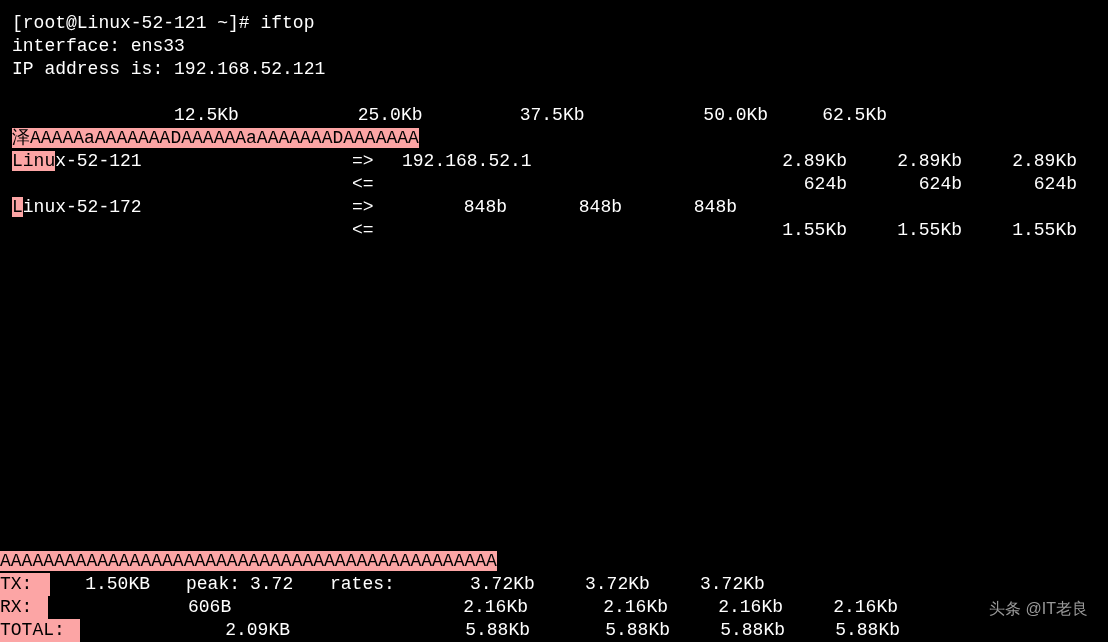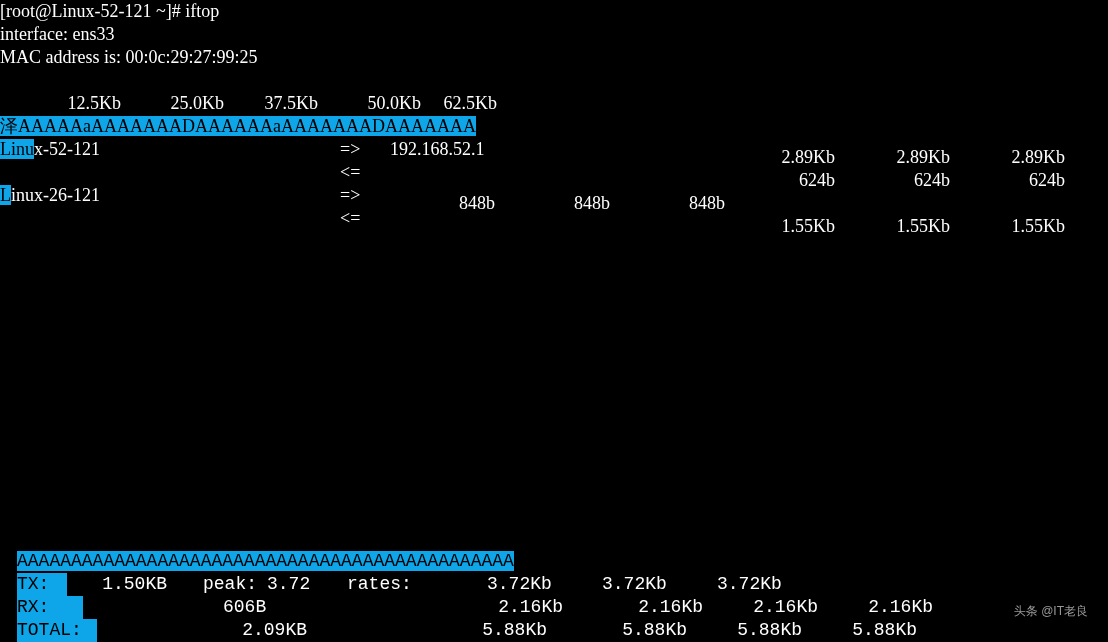--- a/index.html
+++ b/index.html
@@ -12,29 +12,28 @@
       color: #fff;
       font-family: 'Courier New', monospace;
       font-size: 18px;
       line-height: 1.3;
       width: 1108px;
       height: 642px;
       overflow: hidden;
       position: relative;
     }
     .terminal {
-      padding: 0;
-      font-family: Liberation Serif, serif;
+      padding: 12px;
     }
     .line {
       white-space: pre;
       height: 23px;
     }
     .hl {
-      background: #0ea5e9;
+      background: #fca5a5;
       color: #000;
     }
     .scale-row {
       white-space: pre;
       height: 23px;
     }
     .scale-val {
       display: inline-block;
       text-align: center;
     }
@@ -48,54 +47,53 @@
     }
     .arrow {
       width: 50px;
     }
     .host-right {
       width: 340px;
     }
     .rates {
       display: flex;
       gap: 0;
-      margin-top: 8px;
     }
     .rate-col {
       width: 115px;
       text-align: right;
       padding-right: 10px;
     }
     .bottom-section {
       position: absolute;
       bottom: 0;
-      left: 17px;
+      left: 0;
       right: 0;
     }
     .stat-row {
       white-space: pre;
       height: 23px;
       display: flex;
     }
     .watermark {
       position: absolute;
       bottom: 22px;
       right: 20px;
       color: #999;
-      font-size: 12px;
+      font-size: 16px;
       font-family: sans-serif;
     }
   </style>
 </head>
 <body>
 
 <div class="terminal">
   <div class="line"><span>[root@Linux-52-121 ~]# </span><span>iftop</span></div>
   <div class="line"><span>interface: </span><span>ens33</span></div>
-  <div class="line"><span>MAC address is: </span><span>00:0c:29:27:99:25</span></div>
+  <div class="line"><span>IP address is: </span><span>192.168.52.121</span></div>
   <div class="line"></div>
 
   <div class="scale-row">               <span class="scale-val">12.5Kb</span>           <span class="scale-val">25.0Kb</span>         <span class="scale-val">37.5Kb</span>           <span class="scale-val">50.0Kb</span>     <span class="scale-val">62.5Kb</span></div>
 
   <div class="line"><span class="hl">泽AAAAAaAAAAAAADAAAAAAaAAAAAAADAAAAAAA</span></div>
 
   <div class="conn-row">
     <span class="host-left"><span class="hl">Linu</span><span>x-52-121</span></span>
     <span class="arrow">=&gt;</span>
     <span class="host-right">192.168.52.1</span>
@@ -110,21 +108,21 @@
     <span class="arrow">&lt;=</span>
     <span class="host-right"></span>
     <span class="rates">
       <span class="rate-col">624b</span>
       <span class="rate-col">624b</span>
       <span class="rate-col">624b</span>
     </span>
   </div>
 
   <div class="conn-row">
-    <span class="host-left"><span class="hl">L</span><span>inux-26-121</span></span>
+    <span class="host-left"><span class="hl">L</span><span>inux-52-172</span></span>
     <span class="arrow">=&gt;</span>
     <span class="rates">
       <span class="rate-col">848b</span>
       <span class="rate-col">848b</span>
       <span class="rate-col">848b</span>
     </span>
   </div>
   <div class="conn-row">
     <span class="host-left"></span>
     <span class="arrow">&lt;=</span>
@@ -144,21 +142,21 @@
     <span class="hl" style="width:50px">TX:</span>
     <span style="width:100px;text-align:right">1.50KB</span>
     <span style="width:100px;text-align:right;padding-right:10px">peak:</span>
     <span style="width:80px;text-align:left">3.72</span><span>rates:</span>
     <span style="width:140px;text-align:right">3.72Kb</span>
     <span style="width:115px;text-align:right">3.72Kb</span>
     <span style="width:115px;text-align:right">3.72Kb</span>
   </div>
 
   <div class="stat-row">
-    <span class="hl" style="width:66px">RX:</span>
+    <span class="hl" style="width:48px">RX:</span>
     <span style="width:140px"></span>
     <span style="width:100px;">606B</span>
     <span style="width:100px"></span>
     <span style="width:140px;text-align:right">2.16Kb</span>
     <span style="width:140px;text-align:right">2.16Kb</span>
     <span style="width:115px;text-align:right">2.16Kb</span>
     <span style="width:115px;text-align:right">2.16Kb</span>
   </div>
 
   <div class="stat-row">

